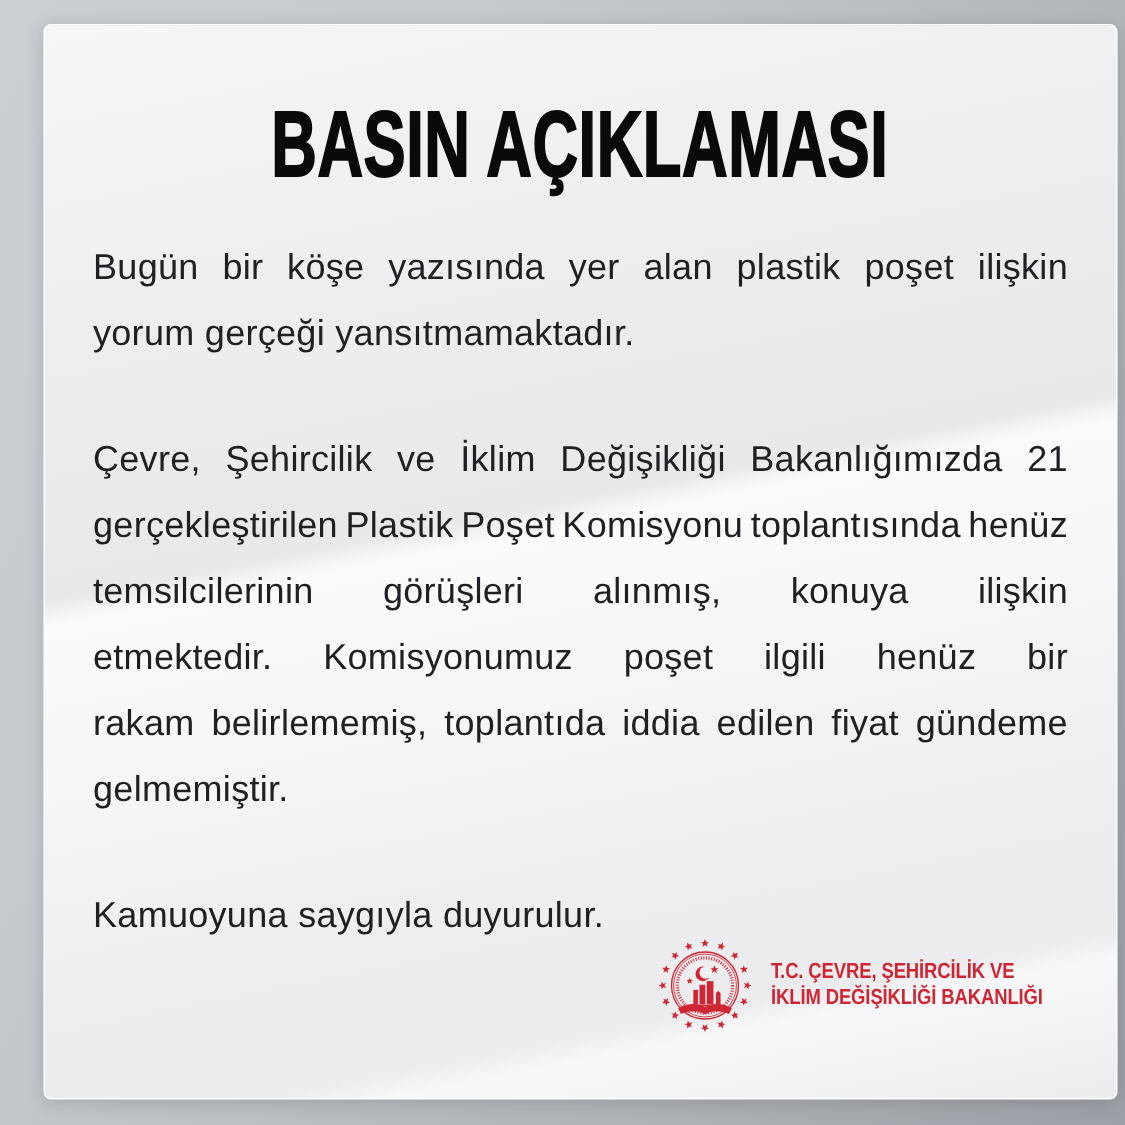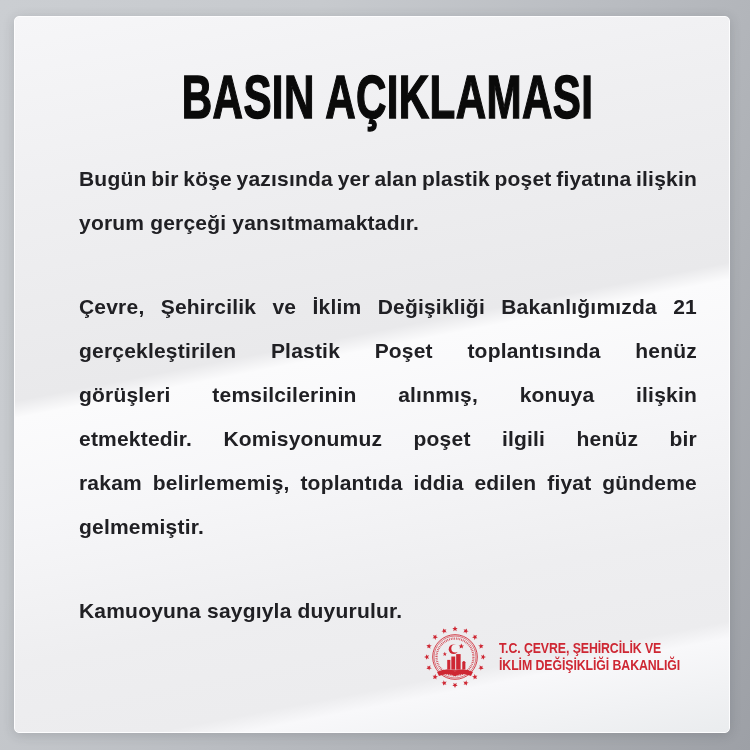--- a/index.html
+++ b/index.html
@@ -9,62 +9,60 @@
     overflow: hidden;
   }
   .stage {
     position: relative;
     width: 750px; height: 750px;
     background: linear-gradient(118deg,
       #cbced2 0%, #c7cace 28%, #babdc2 52%, #adb0b5 75%, #9da0a6 100%);
   }
   .card {
     position: absolute;
-    left: 14px; top: 16px;
+    left: 29px; top: 16px;
     width: 716px; height: 717px;
     box-sizing: border-box;
     border: 1.5px solid #fdfdfe;
     border-radius: 5px;
     background: linear-gradient(169deg,
       #f6f6f8 0%,
       #efeff1 22%,
       #e9e9eb 45%,
       #fbfbfc 47%,
       #f6f6f8 60%,
       #eeeef0 76%,
       #ececee 87%,
       #f8f8fa 89%,
       #eaecee 100%);
     box-shadow: 0 2px 12px rgba(40,44,52,0.18);
-    padding-left: 32px;
   }
   .title-wrap {
     margin-top: 51px;
     text-align: center;
     height: 58px;
   }
   .title {
     display: inline-block;
     font-size: 62px;
     line-height: 58px;
     font-weight: bold;
     color: #0a0a0a;
     -webkit-text-stroke: 1.4px #0a0a0a;
     white-space: nowrap;
     transform: scaleX(0.68);
     transform-origin: center;
     letter-spacing: 0.5px;
   }
   .body-text {
     margin: 31px 32px 0;
-    font-size: 21px;
+    font-size: 24px;
     line-height: 44px;
     color: #202024;
     letter-spacing: 0.2px;
-    font-weight: bold;
   }
   .para + .para { margin-top: 40px; }
   .pline {
     display: flex;
     justify-content: space-between;
     height: 44px;
     align-items: center;
     white-space: nowrap;
   }
   .pline.last {
@@ -108,45 +106,45 @@
         <div class="para">
           <div class="pline">
             <span>Bugün</span>
             <span>bir</span>
             <span>köşe</span>
             <span>yazısında</span>
             <span>yer</span>
             <span>alan</span>
             <span>plastik</span>
             <span>poşet</span>
-            <span>fiyatına</span>
             <span>ilişkin</span>
           </div>
           <div class="pline last">yorum gerçeği yansıtmamaktadır.</div>
         </div>
         <div class="para">
           <div class="pline">
             <span>Çevre,</span>
             <span>Şehircilik</span>
             <span>ve</span>
             <span>İklim</span>
             <span>Değişikliği</span>
             <span>Bakanlığımızda</span>
             <span>21</span>
           </div>
           <div class="pline">
             <span>gerçekleştirilen</span>
             <span>Plastik</span>
             <span>Poşet</span>
+            <span>Komisyonu</span>
             <span>toplantısında</span>
             <span>henüz</span>
           </div>
           <div class="pline">
+            <span>temsilcilerinin</span>
             <span>görüşleri</span>
-            <span>temsilcilerinin</span>
             <span>alınmış,</span>
             <span>konuya</span>
             <span>ilişkin</span>
           </div>
           <div class="pline">
             <span>etmektedir.</span>
             <span>Komisyonumuz</span>
             <span>poşet</span>
             <span>ilgili</span>
             <span>henüz</span>

